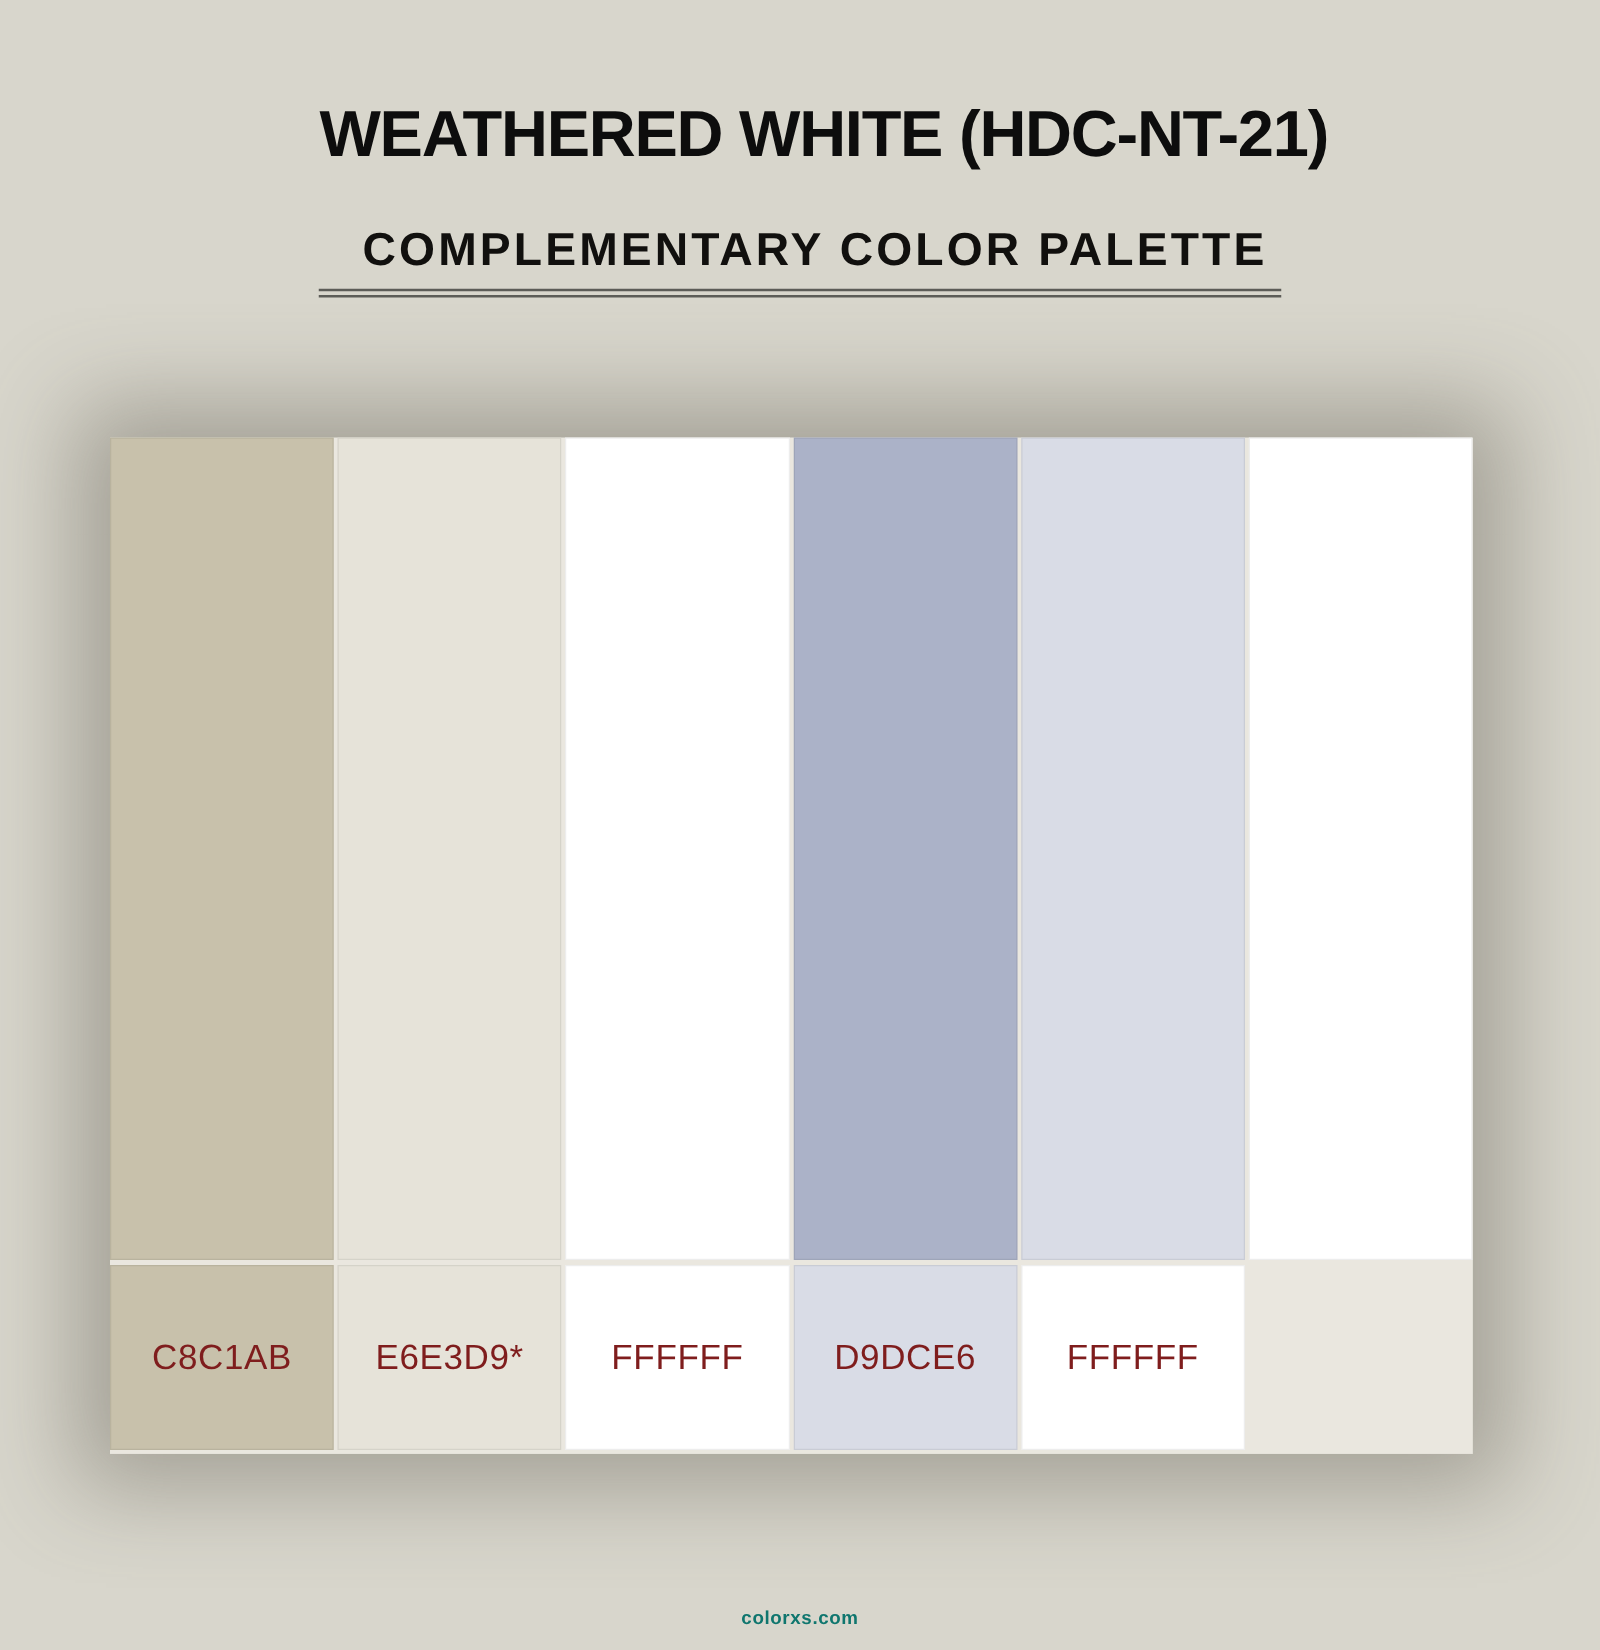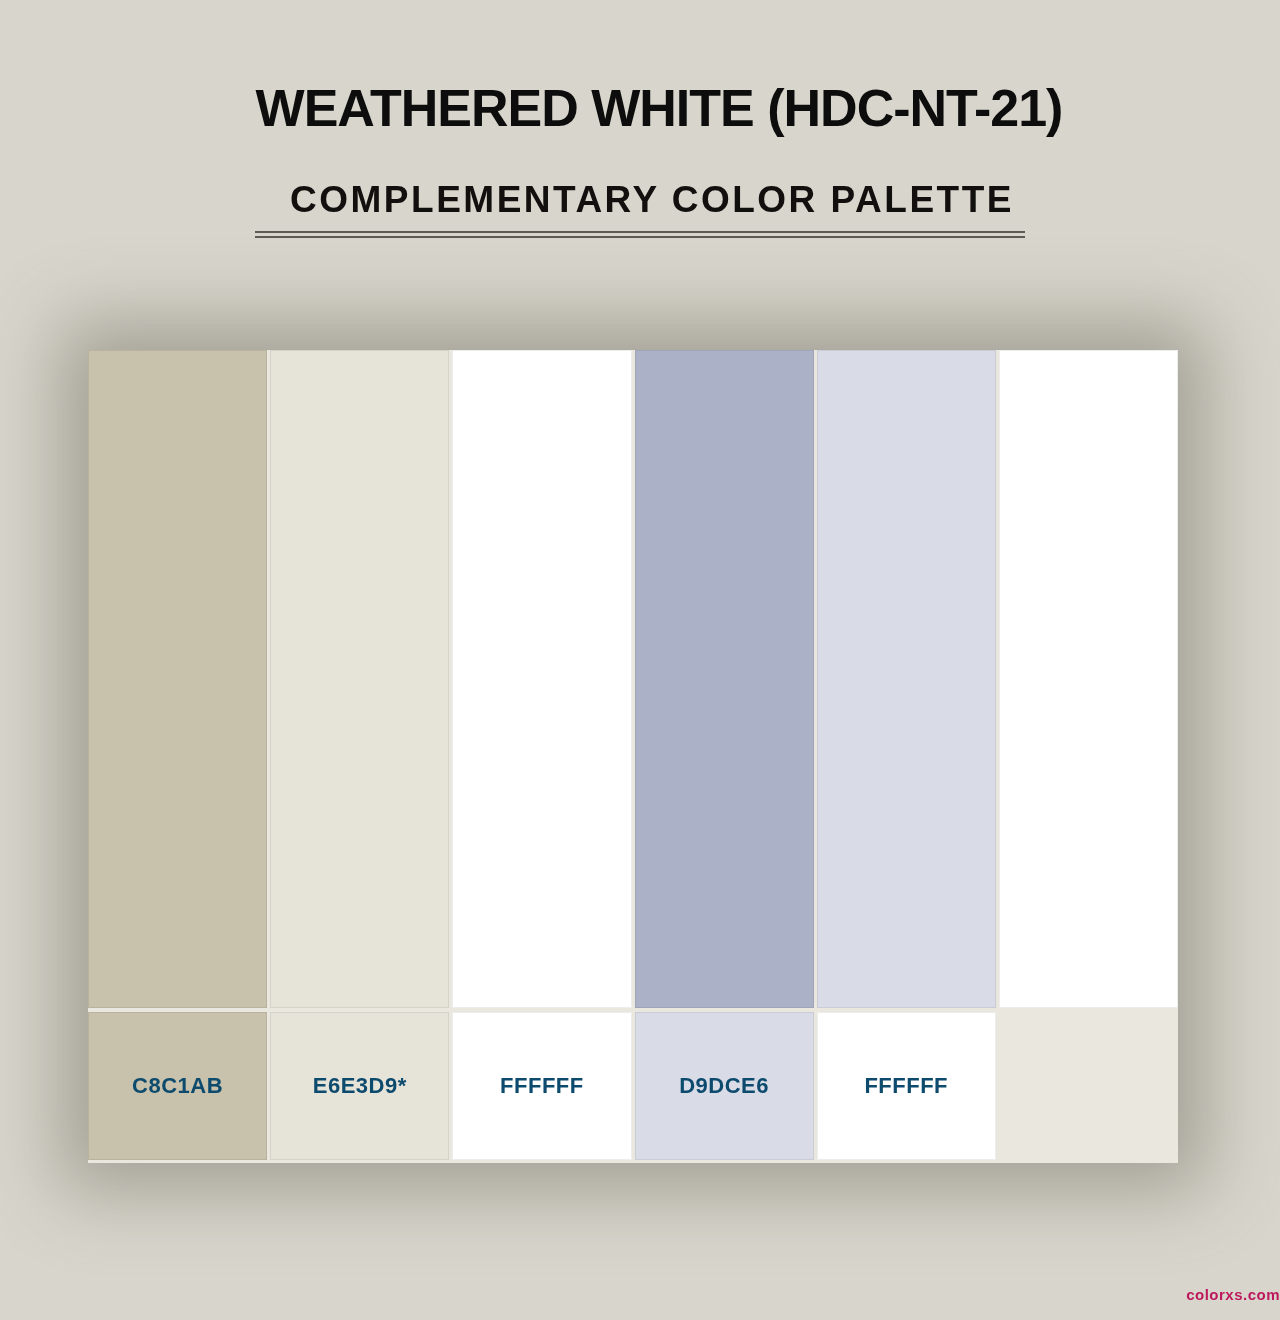--- a/index.html
+++ b/index.html
@@ -64,33 +64,33 @@
   .swatch-main {
     border: 1px solid rgba(0,0,0,0.07);
   }
   .swatch-label-cell {
     border: 1px solid rgba(0,0,0,0.07);
     display: flex;
     align-items: center;
     justify-content: center;
   }
   .swatch-label-text {
-    font-size: 22px;
-    font-weight: bold;
+    font-size: 28px;
+    font-weight: normal;
     letter-spacing: 0.5px;
-    color: #0c4a6e;
+    color: #7f1d1d;
   }
   .site-footer {
     position: absolute;
     top: 1286px; left: 0; width: 100%;
-    text-align: right;
+    text-align: center;
     font-size: 15px;
     font-weight: bold;
     letter-spacing: 0.5px;
-    color: #be185d;
+    color: #0f766e;
   }
 </style>
 </head>
 <body>
 
 <div class="page">
 
   <h1 class="page-title">WEATHERED WHITE (HDC-NT-21)</h1>
 
   <h2 class="page-subtitle">COMPLEMENTARY COLOR PALETTE</h2>

